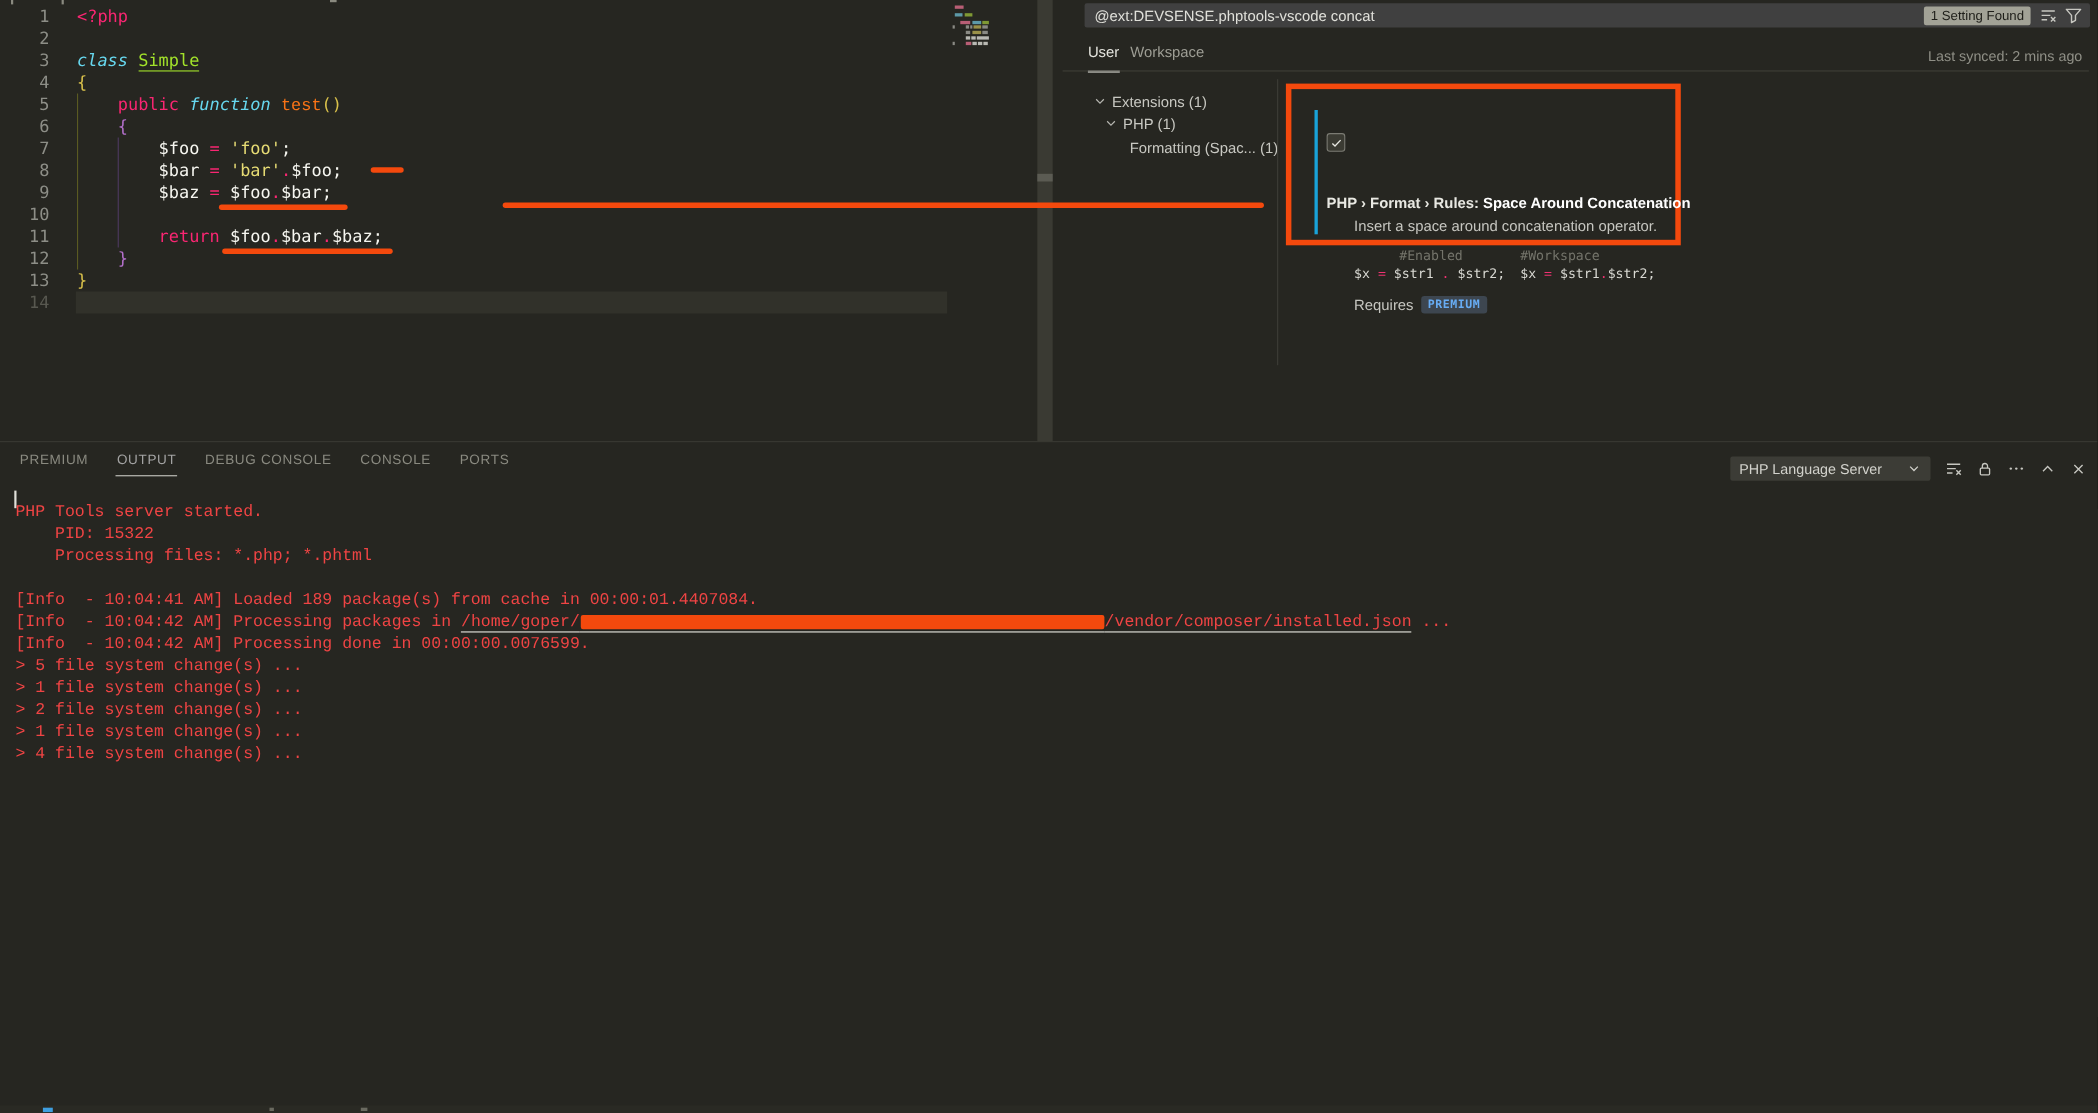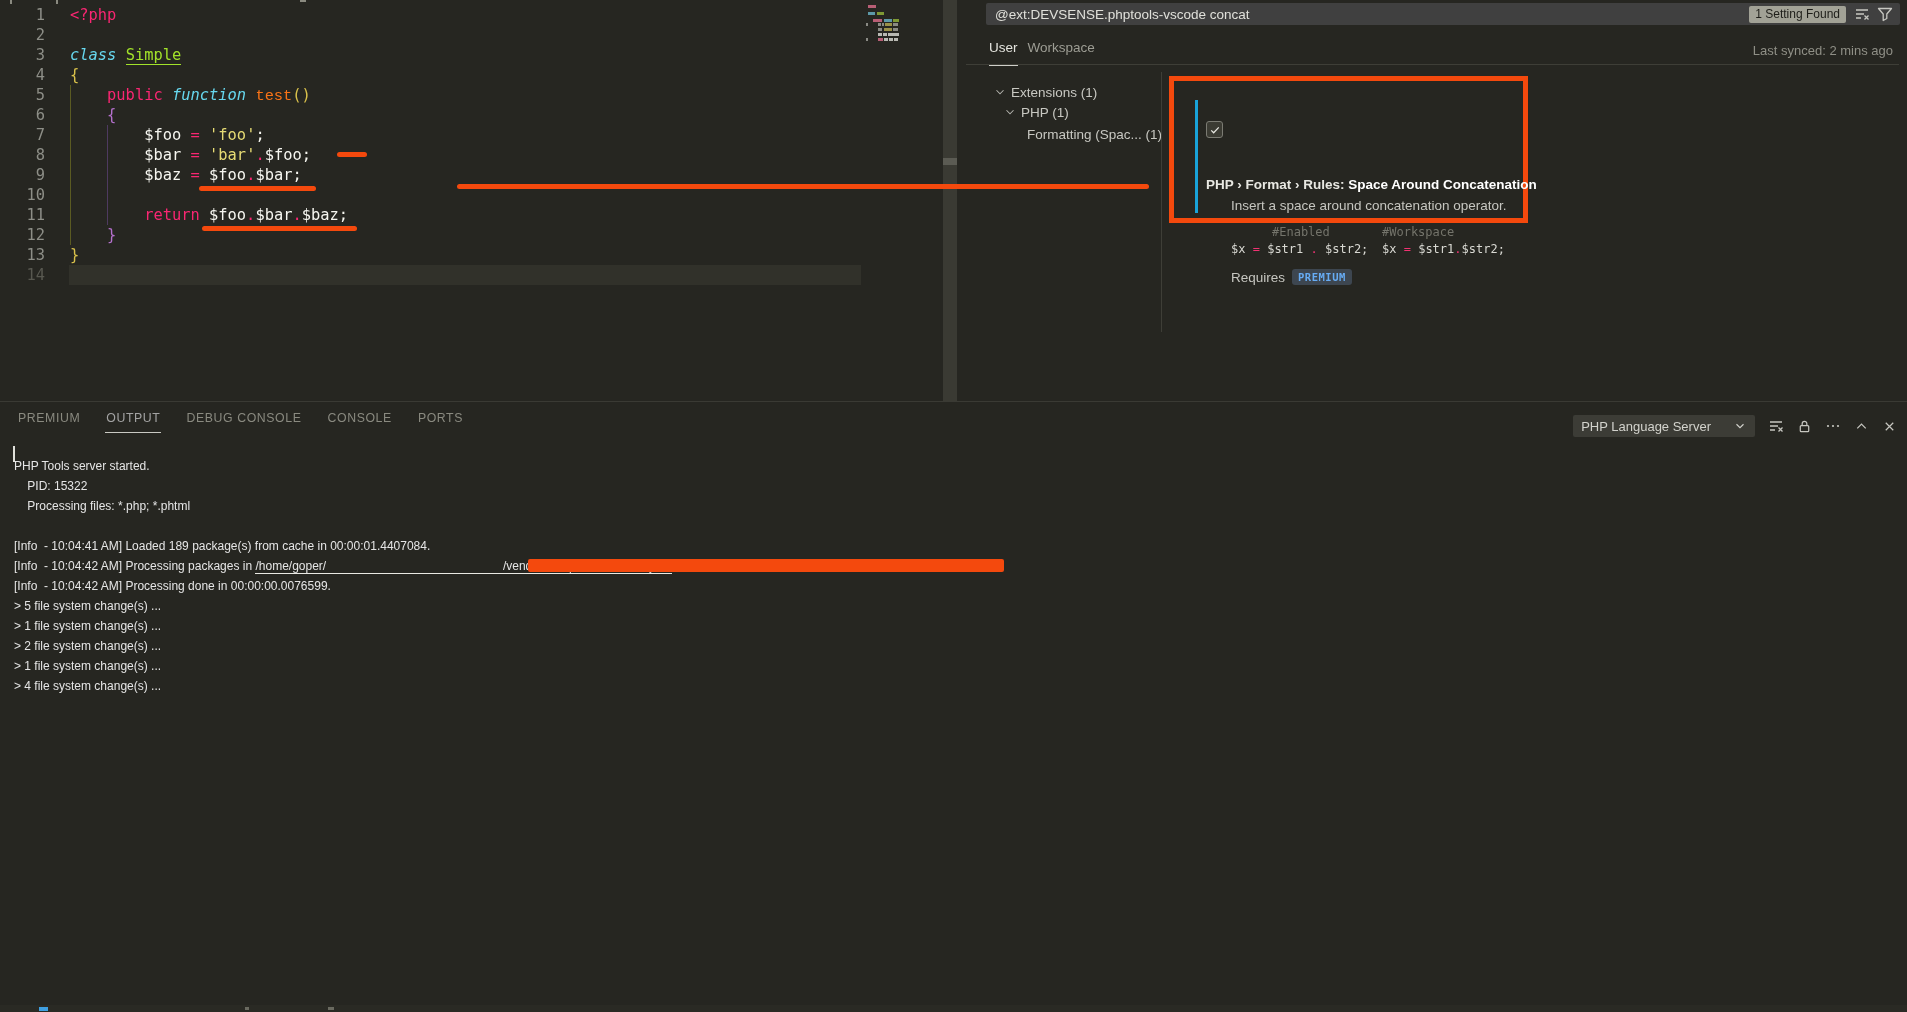--- a/index.html
+++ b/index.html
@@ -56,21 +56,21 @@
   .premium{background:#3d4650;color:#67acf4;font-family:"DejaVu Sans Mono",monospace;font-size:10.5px;
            font-weight:bold;border-radius:3px;padding:2px 6px;letter-spacing:.5px;}
   
   .panel-border{left:0;top:401px;width:1907px;height:1px;background:#3a3a34;}
   .ptabs{left:17px;top:402px;display:flex;gap:24px;font-size:12.3px;letter-spacing:.6px;}
   .ptab{color:#8a8a80;padding:9px 1px 7px 1px;border-bottom:1.5px solid transparent;}
   .ptab.active{color:#a3a3a3;border-bottom:1.5px solid #c9c9c3;}
   .pcontrols{right:10px;top:415px;display:flex;align-items:center;gap:13px;color:#c6c6c0;}
   .dropdown{background:#3c3c36;border-radius:2px;height:22px;display:flex;align-items:center;
             padding:0 8px;font-size:13px;color:#d2d2cc;gap:22px;}
-  .outfont{font-family:Liberation Sans, sans-serif;font-size:12px;line-height:20px;white-space:pre;color:#e5e5e5;}
+  .outfont{font-family:Liberation Mono, monospace;font-size:15px;line-height:20px;white-space:pre;color:#ef4444;}
   #output{left:14px;top:456px;}
   .o-link{border-bottom:1px solid #e9e9e3;}
   .cursorbar{left:13px;top:446px;width:2px;height:16px;background:#e0e0da;}
   .redact{left:528px;top:559px;width:476px;height:13px;background:#f4490d;border-radius:2px;}
   
   .status{left:0;top:1005px;width:1907px;height:7px;background:#2a2a24;}
   svg{display:block;}
 </style>
 </head>
 <body>

